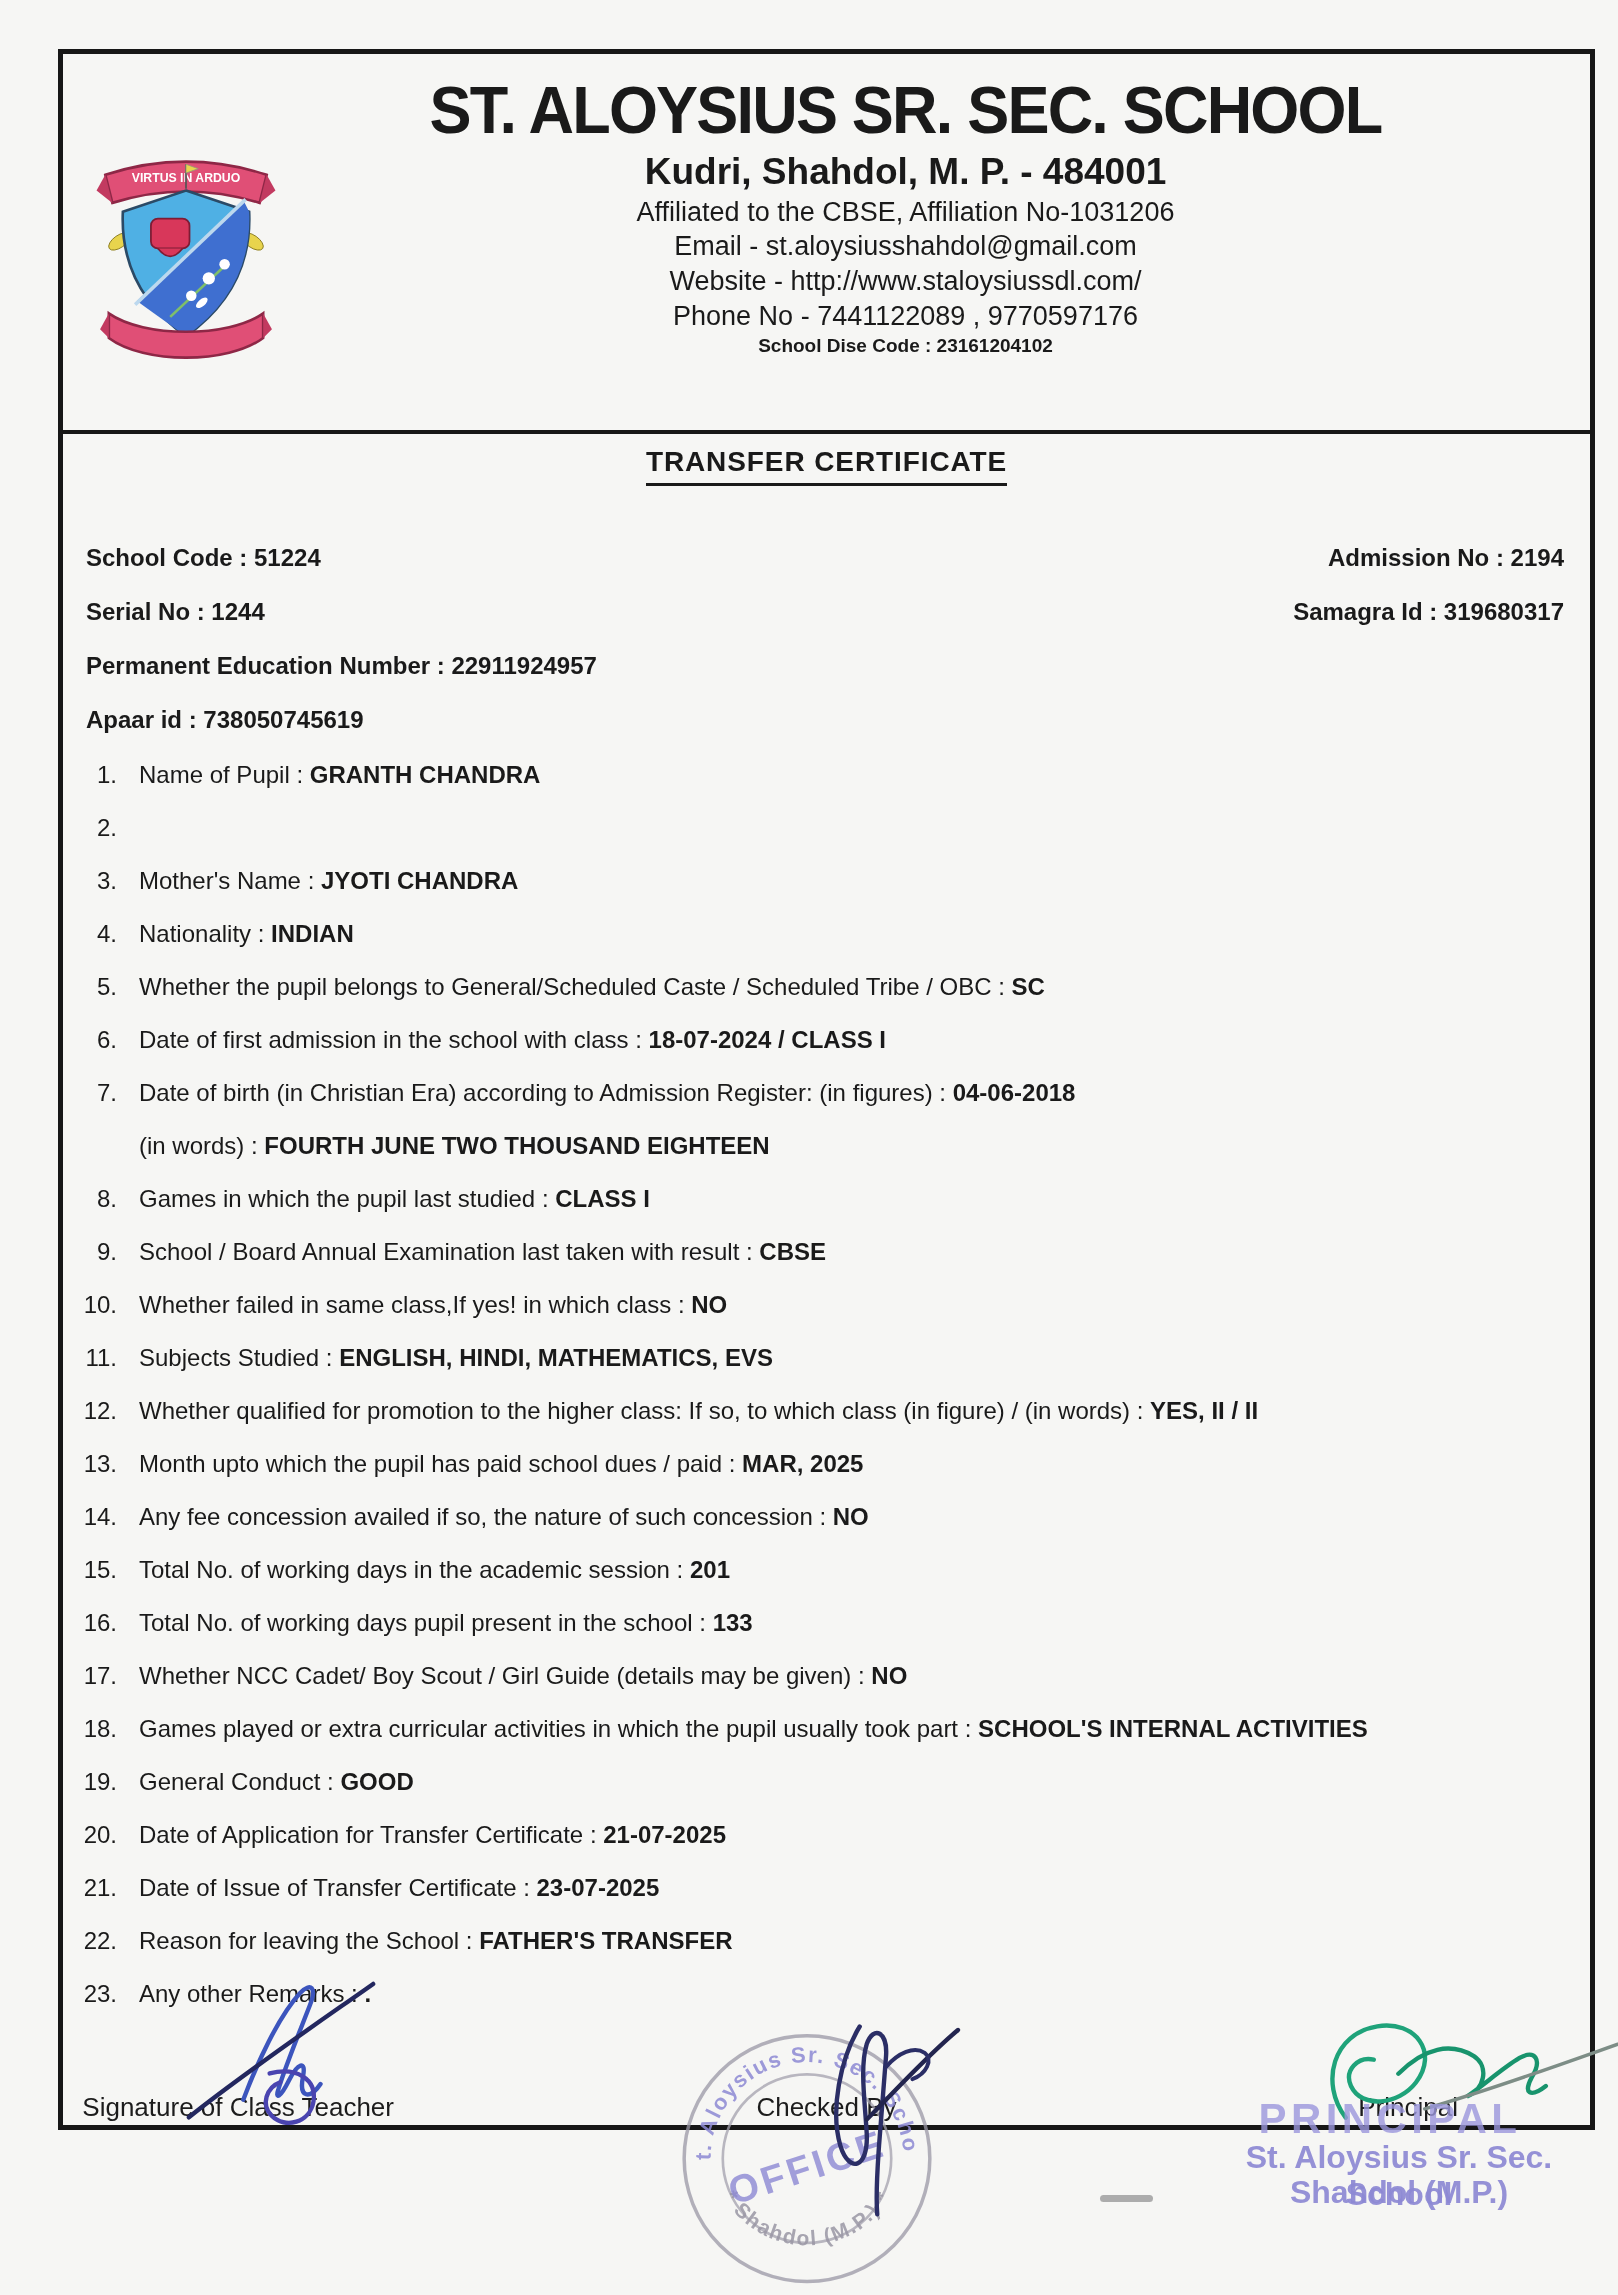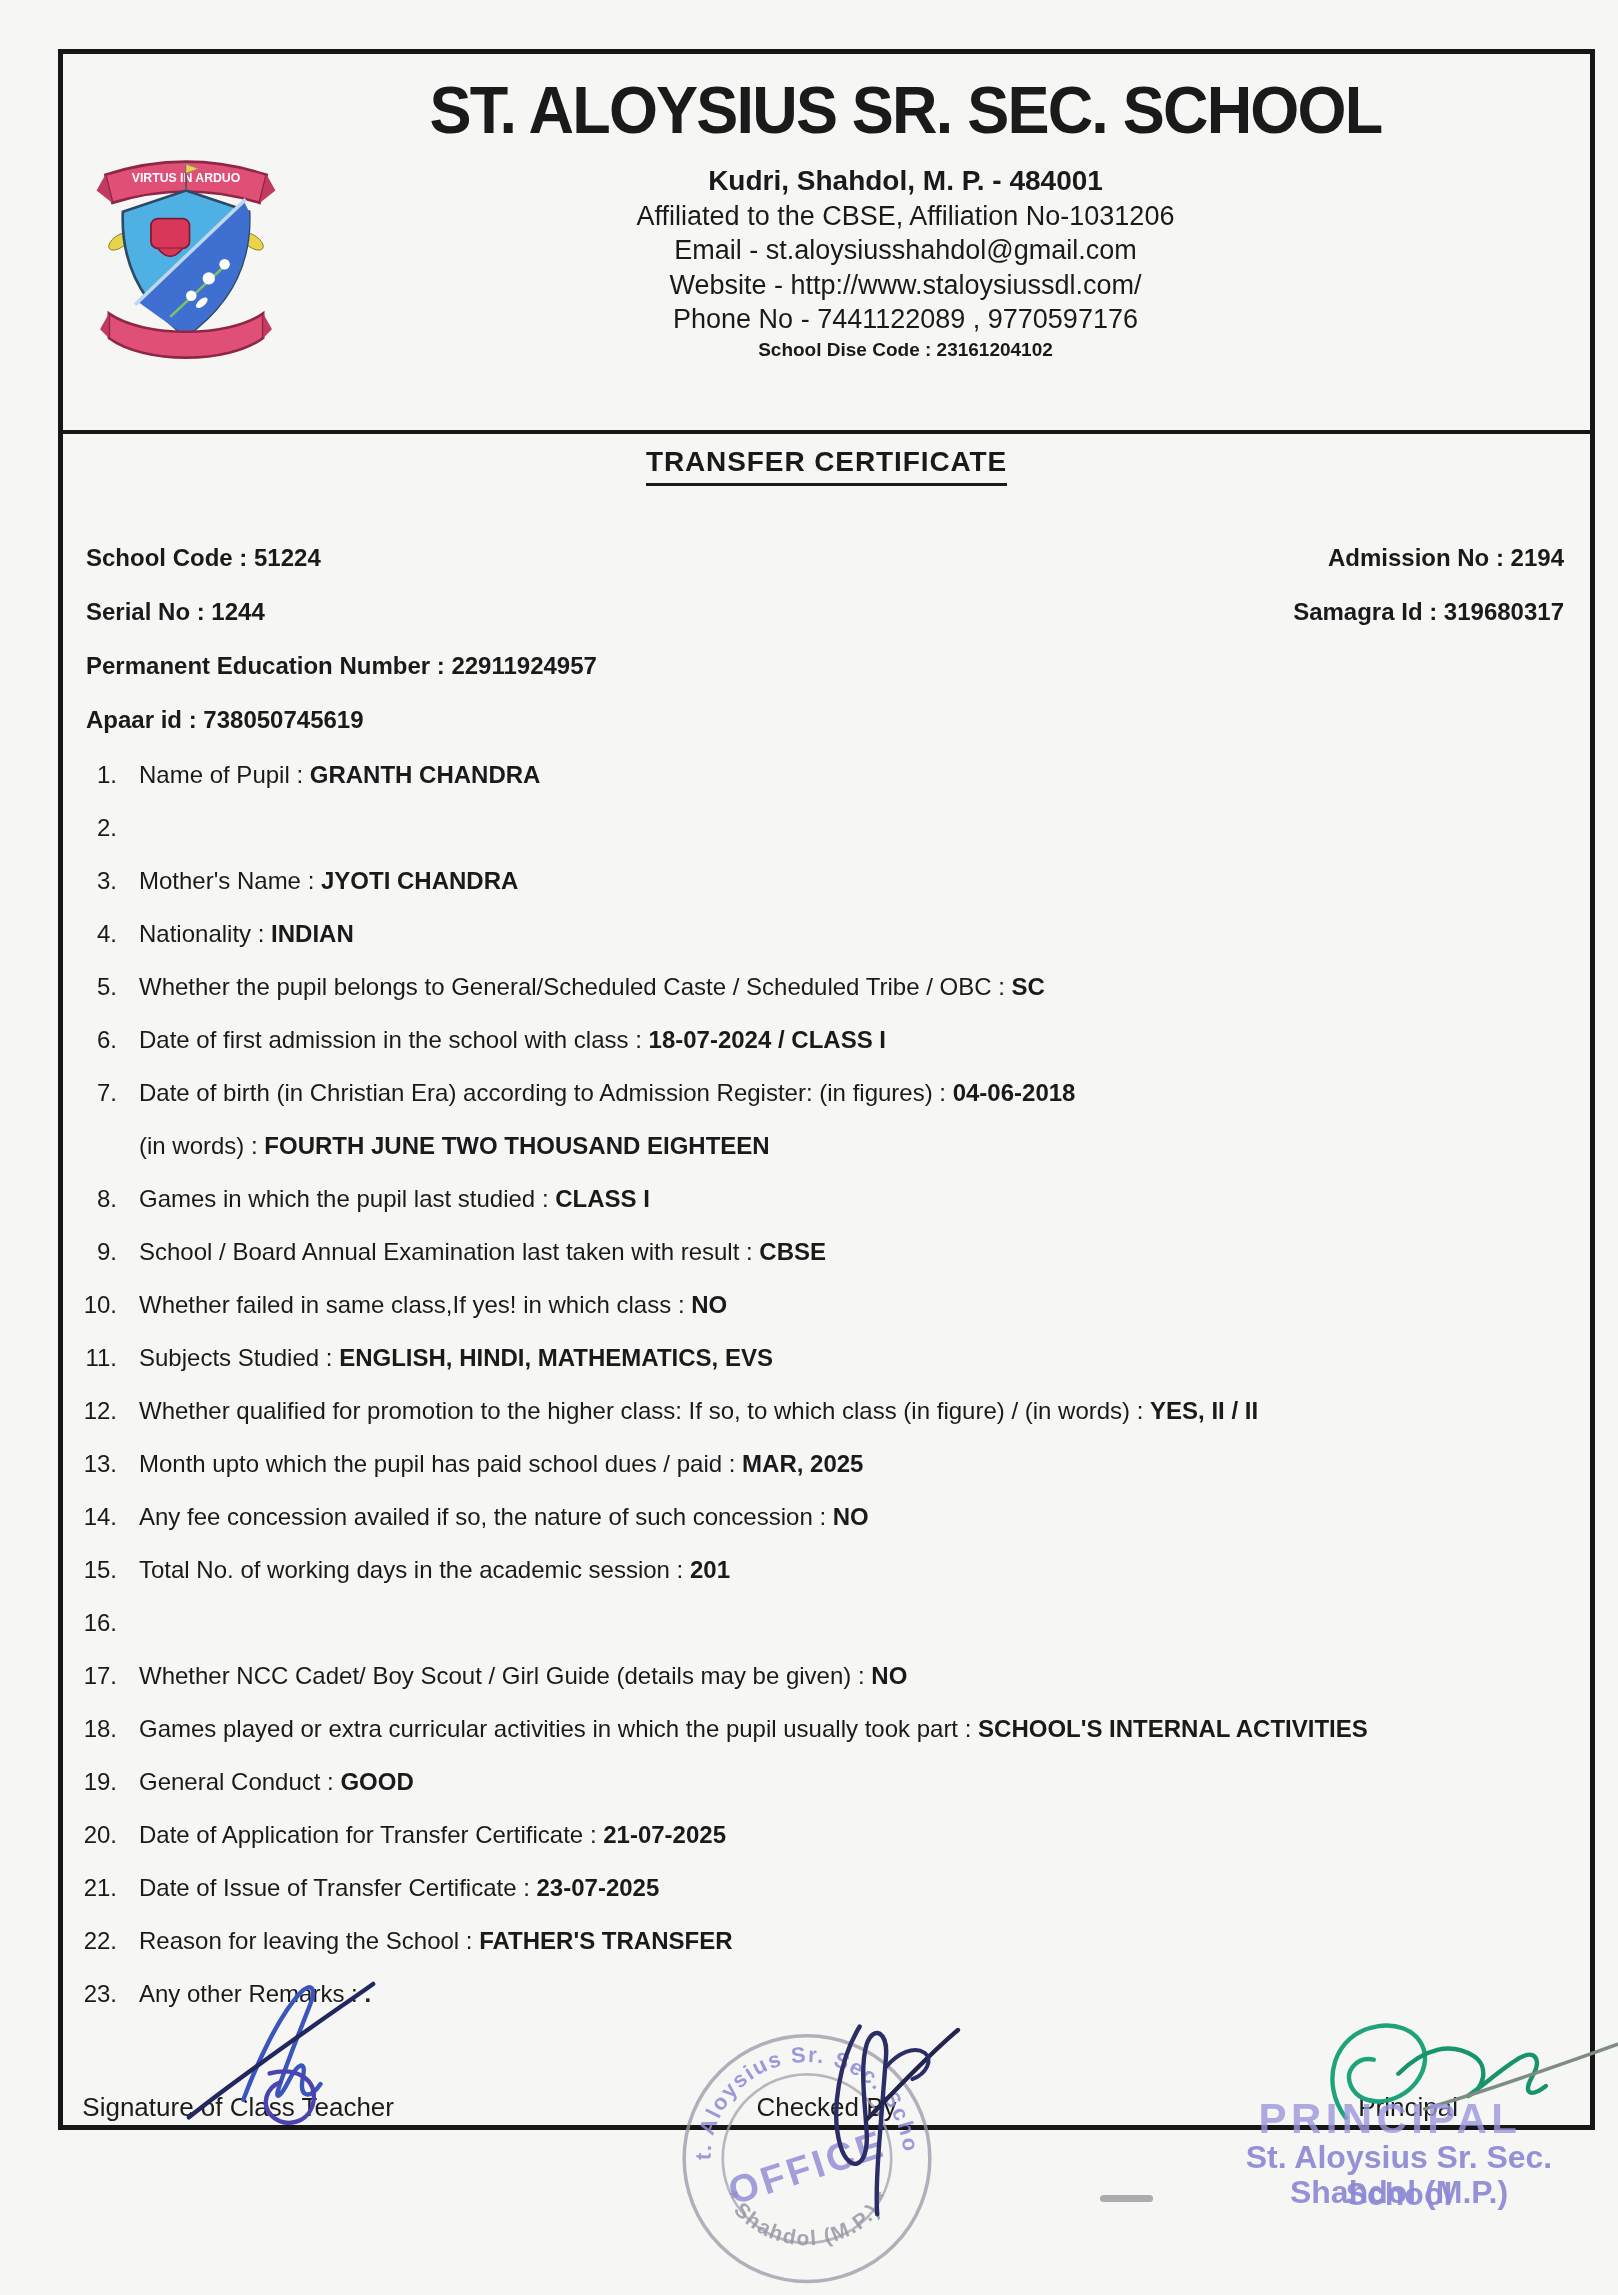--- a/index.html
+++ b/index.html
@@ -28,21 +28,21 @@
     text-align:center;
     padding-top:19.3px;
     margin-left:202px;margin-right:44px;
     line-height:1.12;
   }
   .school-name{
     font-size:63px;font-weight:700;letter-spacing:-1.8px;
     transform:scaleY(1.06);transform-origin:top center;
     white-space:nowrap;
   }
-  .school-address{font-size:28px;font-weight:700;margin-top:21px;}
+  .school-address{font-size:37px;font-weight:700;margin-top:7px;}
   .school-line{font-size:27px;margin-top:4.4px;}
   .school-dise{font-size:19px;font-weight:700;margin-top:4.4px;}
   
   .title-wrap{text-align:center;margin-top:12.3px;}
   .cert-title{
     display:inline-block;
     font-size:28px;font-weight:700;letter-spacing:0.9px;
     border-bottom:3.5px solid #1a1a1a;
     padding-bottom:5px;
   }
@@ -210,20 +210,21 @@
         <div class="item">
           <span class="item-num">14.</span>
           <span class="item-txt"><span>Any fee concession availed if so, the nature of such concession : </span><b>NO</b></span>
         </div>
         <div class="item">
           <span class="item-num">15.</span>
           <span class="item-txt"><span>Total No. of working days in the academic session : </span><b>201</b></span>
         </div>
         <div class="item">
           <span class="item-num">16.</span>
+          <span class="item-txt"><span>Total No. of working days pupil present in the school : </span><b>133</b></span>
         </div>
         <div class="item">
           <span class="item-num">17.</span>
           <span class="item-txt"><span>Whether NCC Cadet/ Boy Scout / Girl Guide (details may be given) : </span><b>NO</b></span>
         </div>
         <div class="item">
           <span class="item-num">18.</span>
           <span class="item-txt"><span>Games played or extra curricular activities in which the pupil usually took part : </span><b>SCHOOL'S INTERNAL ACTIVITIES</b></span>
         </div>
         <div class="item">

